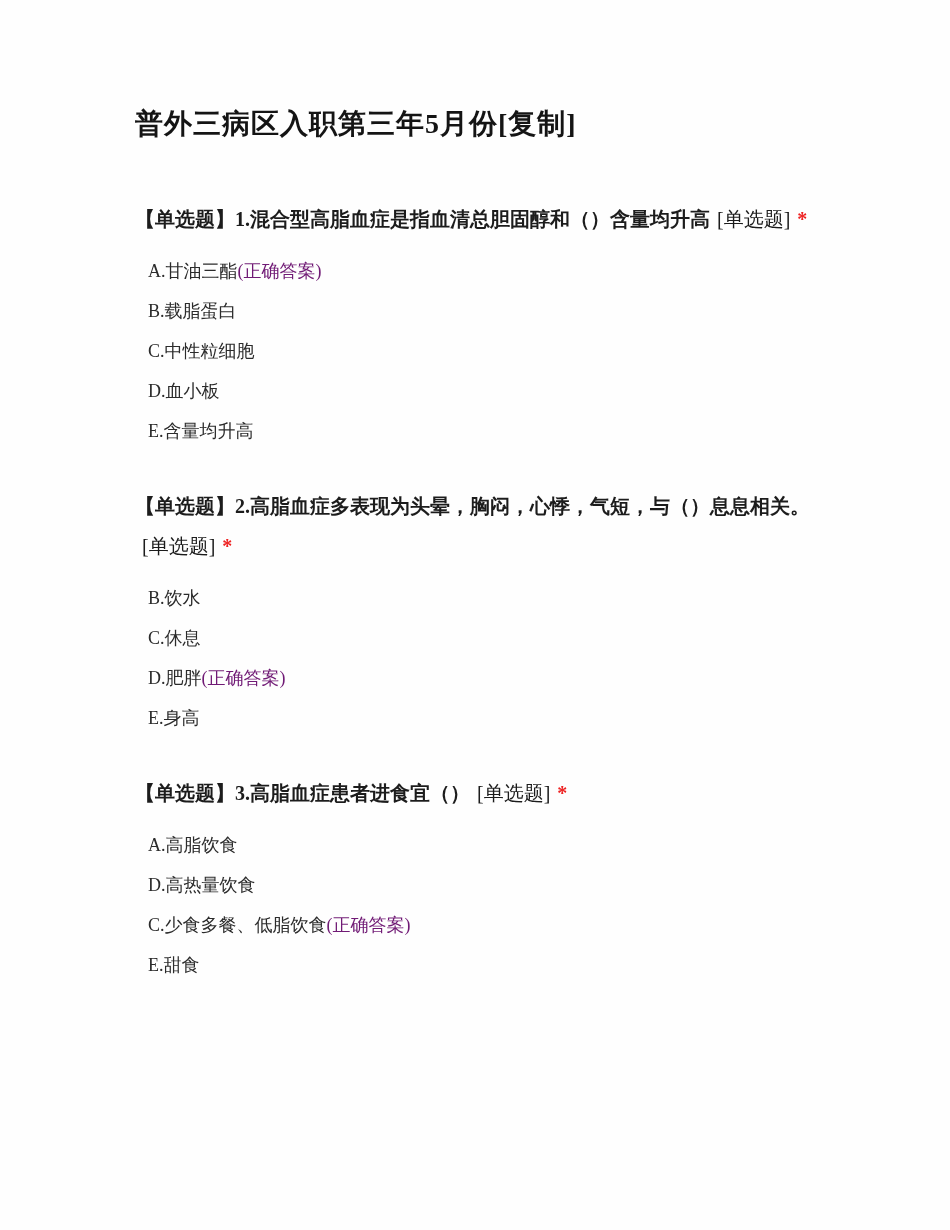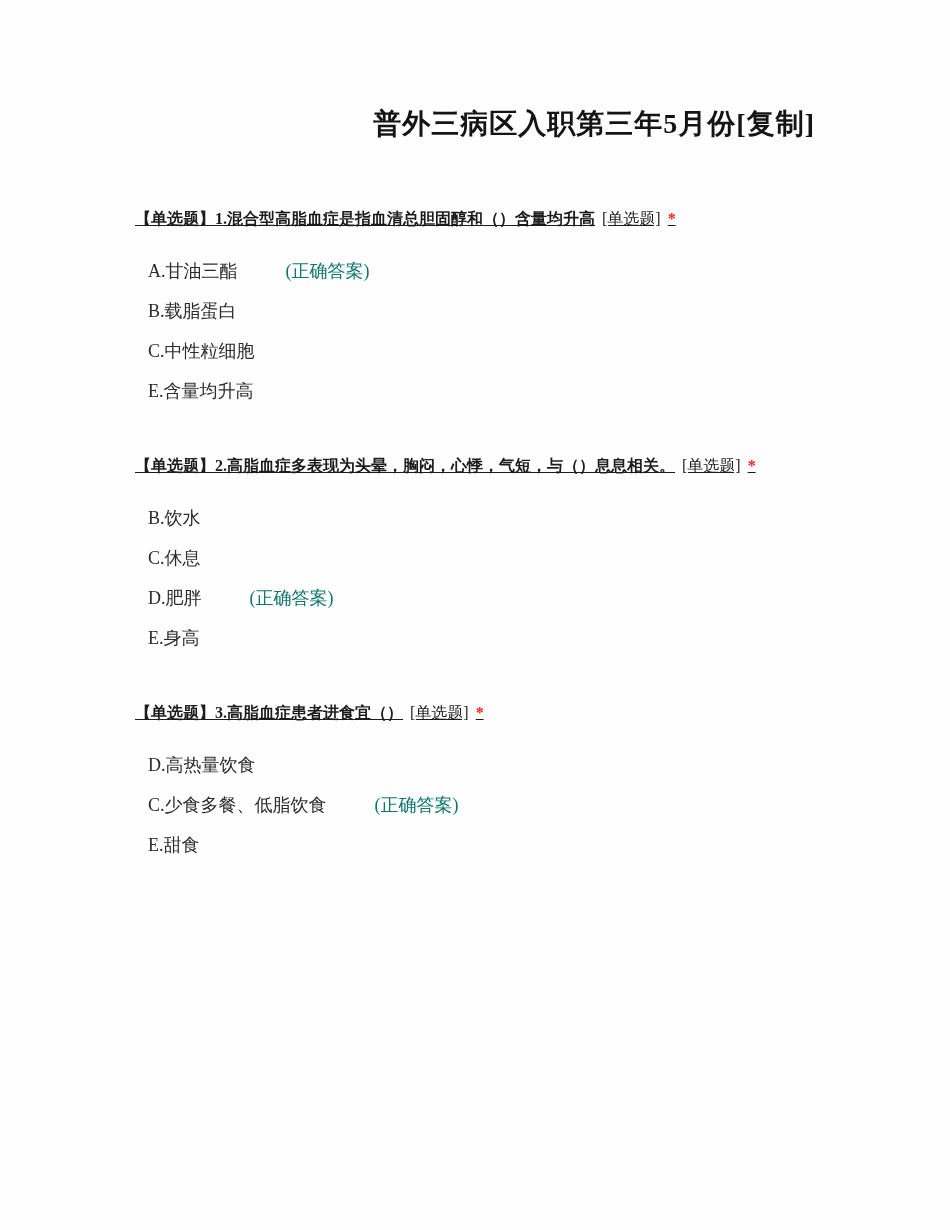--- a/index.html
+++ b/index.html
@@ -15,92 +15,92 @@
     overflow: hidden;
     font-family: "Liberation Serif", "DejaVu Sans", sans-serif;
     color: #1f1f1f;
   }
   .content {
     padding: 0 135px;
   }
   .doc-title {
     margin: 0;
     padding-top: 104px;
-    text-align: right;
+    text-align: left;
     font-size: 28px;
     line-height: 40px;
     font-weight: 700;
     letter-spacing: 1px;
     color: #141414;
     font-family: "Liberation Serif", "DejaVu Serif", serif;
   }
   .questions {
     margin-top: 55px;
   }
   .question-block {
     margin-top: 35px;
   }
   .question-text {
     margin: 0 0 12px 0;
-    font-size: 16px;
+    font-size: 20px;
     line-height: 40px;
     font-weight: 700;
     color: #1c1c1c;
-    text-decoration: underline;
   }
   .q-suffix {
     font-weight: 400;
     margin-left: 7px;
   }
   .required-mark {
     color: #ee2222;
     font-weight: 700;
     margin-left: 7px;
   }
   .option {
     margin: 0;
     padding-left: 13px;
     font-size: 18px;
     line-height: 40px;
     font-weight: 400;
     color: #2b2b2b;
   }
   .answer-tag {
-    color: #0f766e;
-    margin-left: 48px;
+    color: #701a75;
   }
 </style>
 </head>
 <body>
 
 <div class="page">
   <div class="content">
 
     <h1 class="doc-title">普外三病区入职第三年5月份[复制]</h1>
 
     <div class="questions">
 
       <div class="question-block">
         <p class="question-text"><span>【单选题】</span><span>1.混合型高脂血症是指血清总胆固醇和（）含量均升高</span><span class="q-suffix">[单选题]</span><span class="required-mark">*</span></p>
         <p class="option"><span>A.甘油三酯</span><span class="answer-tag">(正确答案)</span></p>
         <p class="option"><span>B.载脂蛋白</span><span class="answer-tag"></span></p>
         <p class="option"><span>C.中性粒细胞</span><span class="answer-tag"></span></p>
+        <p class="option"><span>D.血小板</span><span class="answer-tag"></span></p>
         <p class="option"><span>E.含量均升高</span><span class="answer-tag"></span></p>
       </div>
 
       <div class="question-block">
         <p class="question-text"><span>【单选题】</span><span>2.高脂血症多表现为头晕，胸闷，心悸，气短，与（）息息相关。</span><span class="q-suffix">[单选题]</span><span class="required-mark">*</span></p>
         <p class="option"><span>B.饮水</span><span class="answer-tag"></span></p>
         <p class="option"><span>C.休息</span><span class="answer-tag"></span></p>
         <p class="option"><span>D.肥胖</span><span class="answer-tag">(正确答案)</span></p>
         <p class="option"><span>E.身高</span><span class="answer-tag"></span></p>
       </div>
 
       <div class="question-block">
         <p class="question-text"><span>【单选题】</span><span>3.高脂血症患者进食宜（）</span><span class="q-suffix">[单选题]</span><span class="required-mark">*</span></p>
+        <p class="option"><span>A.高脂饮食</span><span class="answer-tag"></span></p>
         <p class="option"><span>D.高热量饮食</span><span class="answer-tag"></span></p>
         <p class="option"><span>C.少食多餐、低脂饮食</span><span class="answer-tag">(正确答案)</span></p>
         <p class="option"><span>E.甜食</span><span class="answer-tag"></span></p>
       </div>
 
     </div>
   </div>
 </div>
 
 </body></html>

